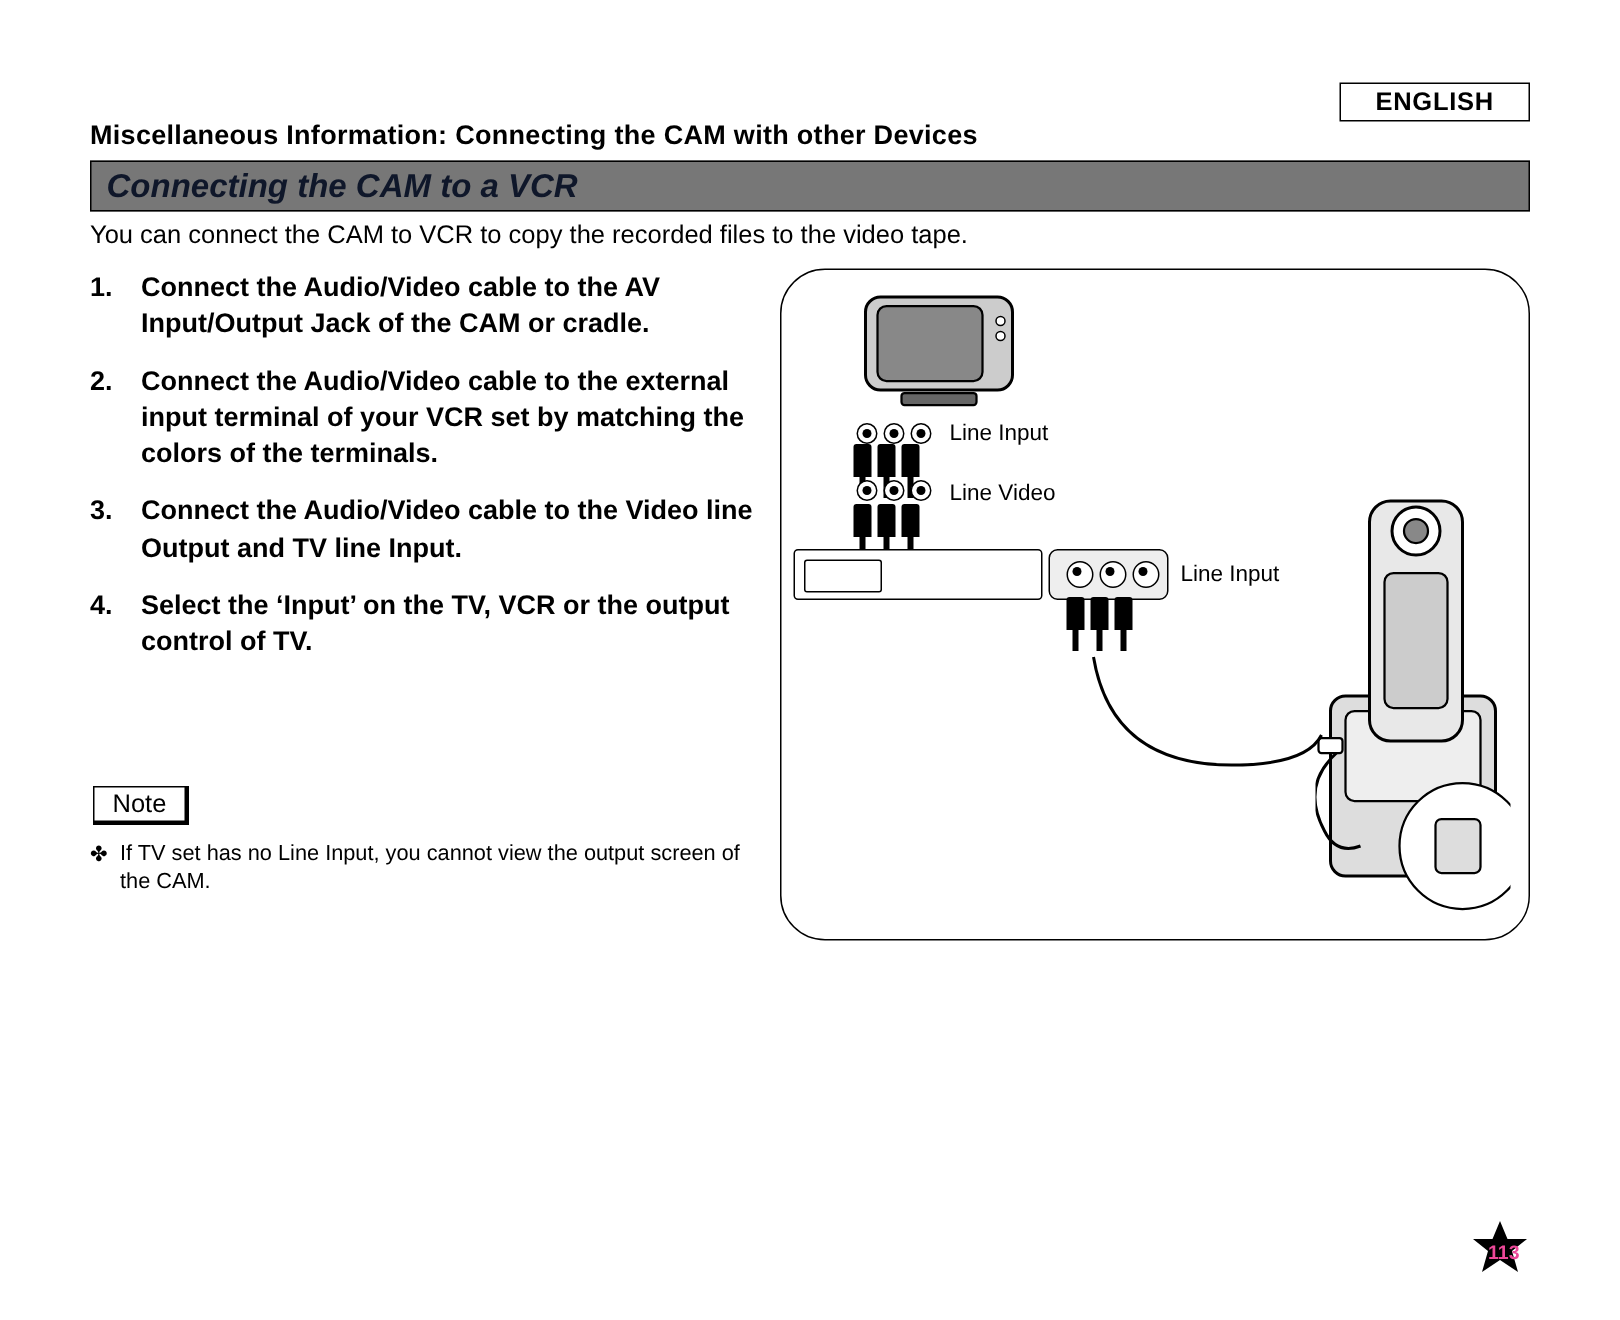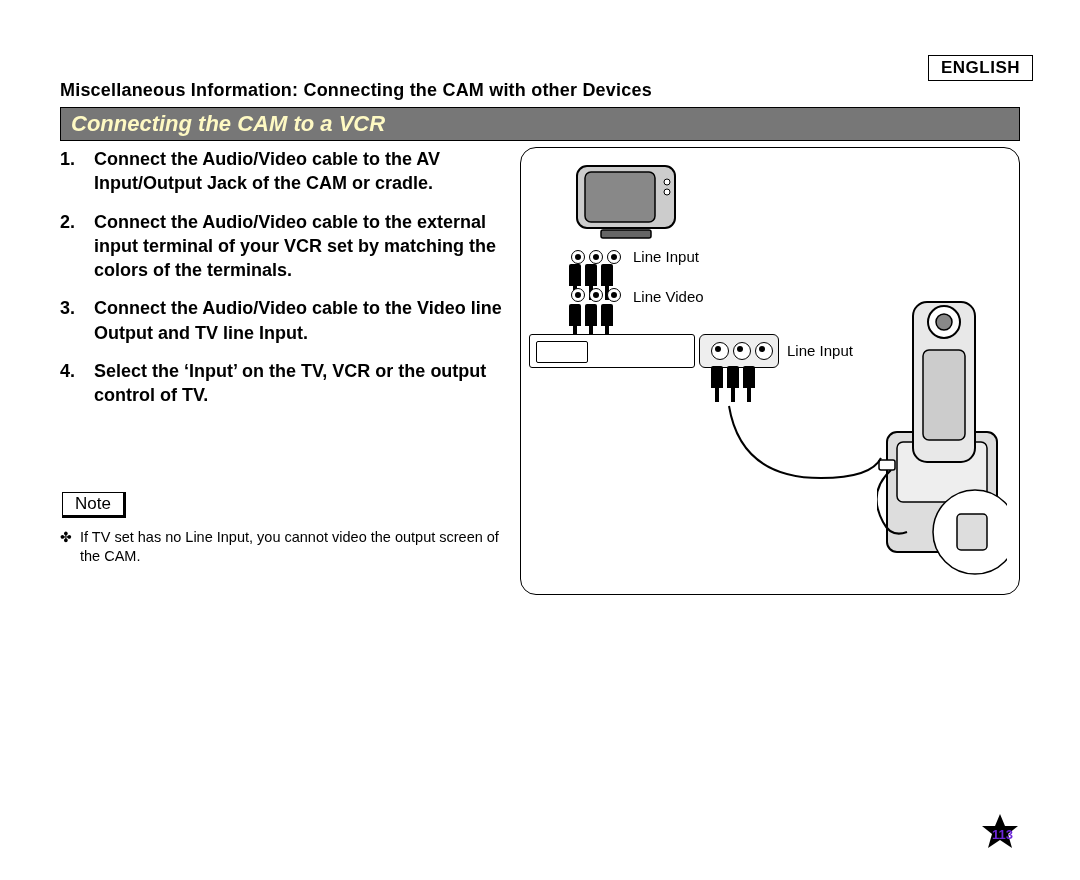--- a/index.html
+++ b/index.html
@@ -1,37 +1,37 @@
 <!DOCTYPE html>
 <html><head>
 <meta charset="utf-8">
 <style>
   * { box-sizing: border-box; margin: 0; padding: 0; }
   html, body { width: 1080px; height: 880px; background: #fff; font-family: Arial, Helvetica, sans-serif; color: #000; }
   .page { position: relative; width: 1080px; height: 880px; padding: 50px 60px 40px 60px; }
-  .lang-box { position: absolute; top: 55px; right: 47px; border: 1.5px solid #000; padding: 2px 12px; font-weight: bold; font-size: 17px; letter-spacing: 0.5px; }
+  .lang-box { position: absolute; top: 55px; right: 60px; border: 1.5px solid #000; padding: 2px 23px; font-weight: bold; font-size: 17px; letter-spacing: 0.5px; }
   .main-title { font-size: 18px; font-weight: bold; text-align: left; margin-top: 30px; margin-bottom: 6px; letter-spacing: 0.2px; }
   .subtitle-bar { background: #777; border: 1px solid #000; padding: 3px 10px; margin-bottom: 6px; }
-  .subtitle-bar span { color: #fef9c3; font-size: 22px; font-weight: bold; font-style: italic; }
+  .subtitle-bar span { color: #0f172a; font-size: 22px; font-weight: bold; font-style: italic; }
   .intro { font-size: 17px; margin-bottom: 12px; }
   .cols { display: flex; gap: 18px; }
   .left { flex: 1; }
   .steps { list-style: none; }
   .steps li { display: flex; font-size: 18px; font-weight: bold; margin-bottom: 14px; line-height: 1.35; }
   .steps .num { width: 34px; flex-shrink: 0; }
   .note-box { border: 1.5px solid #000; border-right: 3px solid #000; border-bottom: 3px solid #000; display: inline-block; padding: 1px 12px 1px 12px; font-size: 17px; margin-top: 70px; margin-left: 2px; }
   .note-list { list-style: none; margin-top: 10px; }
   .note-list li { display: flex; font-size: 14.5px; line-height: 1.35; }
   .note-list .bullet { width: 20px; flex-shrink: 0; text-align: left; font-size: 14px; }
   .right { width: 500px; position: relative; }
-  .diagram-frame { border: 1.5px solid #000; border-radius: 16px; width: 500px; height: 448px; position: relative; overflow: hidden; }
+  .diagram-frame { border: 1.5px solid #000; border-radius: 30px; width: 500px; height: 448px; position: relative; overflow: hidden; }
   .label { position: absolute; font-size: 15px; }
   .page-badge { position: absolute; bottom: 28px; right: 60px; width: 40px; height: 40px; }
   .page-badge svg { width: 40px; height: 40px; }
-  .page-num { position: absolute; bottom: 38px; right: 67px; font-size: 13px; font-weight: bold; color: #6d28d9; }
+  .page-num { position: absolute; bottom: 38px; right: 67px; font-size: 13px; font-weight: bold; color: #ec4899; }
   
   .tv { position: absolute; top: 14px; left: 50px; width: 110px; height: 80px; }
   .vcr { position: absolute; top: 186px; left: 8px; width: 166px; height: 34px; border: 1.5px solid #000; border-radius: 3px; background: #fff; }
   .vcr::after { content: ""; position: absolute; left: 6px; top: 6px; width: 50px; height: 20px; border: 1px solid #000; border-radius: 2px; }
   .cam { position: absolute; top: 134px; right: 12px; width: 130px; height: 300px; }
   .jack { width: 14px; height: 14px; border: 1.5px solid #000; border-radius: 50%; display: inline-block; margin: 0 2px; background: #fff; position: relative; }
   .jack.inner::after { content:""; position:absolute; left:3px; top:3px; width:6px; height:6px; border-radius:50%; background:#000; }
   .jack-row { position: absolute; display: flex; }
   .jack-row.r1 { top: 102px; left: 48px; }
   .jack-row.r2 { top: 140px; left: 48px; }
@@ -51,20 +51,21 @@
 <div class="page">
 
   <div class="lang-box">ENGLISH</div>
 
   <h1 class="main-title">Miscellaneous Information: Connecting the CAM with other Devices</h1>
 
   <div class="subtitle-bar">
     <span>Connecting the CAM to a VCR</span>
   </div>
 
+  <p class="intro">You can connect the CAM to VCR to copy the recorded files to the video tape.</p>
 
   <div class="cols">
     <div class="left">
       <ol class="steps">
         <li>
           <span class="num">1.</span>
           <span>Connect the Audio/Video cable to the AV Input/Output Jack of the CAM or cradle.</span>
         </li>
         <li>
           <span class="num">2.</span>
@@ -79,21 +80,21 @@
           <span>Select the ‘Input’ on the TV, VCR or the output control of TV.</span>
         </li>
       </ol>
 
       <div class="note-box">
         <span>Note</span>
       </div>
       <ul class="note-list">
         <li>
           <span class="bullet">✤</span>
-          <span>If TV set has no Line Input, you cannot video the output screen of the CAM.</span>
+          <span>If TV set has no Line Input, you cannot view the output screen of the CAM.</span>
         </li>
       </ul>
     </div>
 
     <div class="right">
       <div class="diagram-frame">
 
         <div class="tv">
           <svg viewBox="0 0 110 80">
             <rect x="6" y="4" width="98" height="62" rx="10" ry="10" fill="#ccc" stroke="#000" stroke-width="2"></rect>

